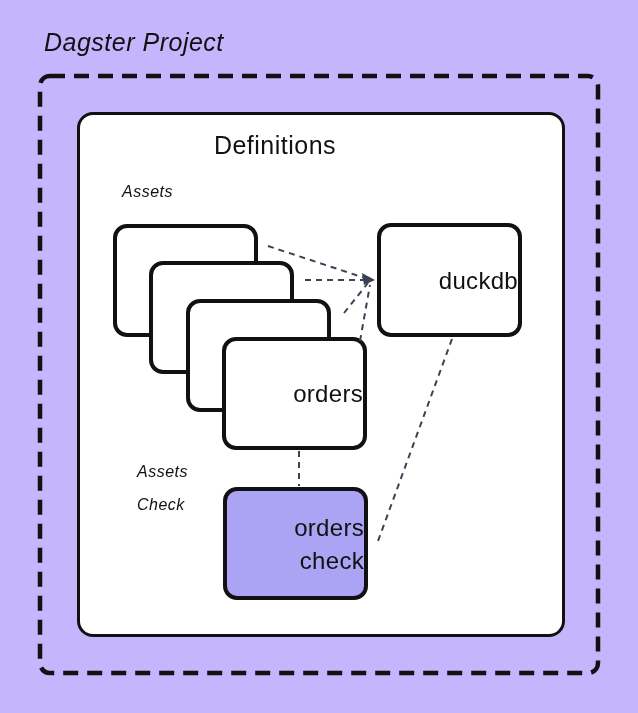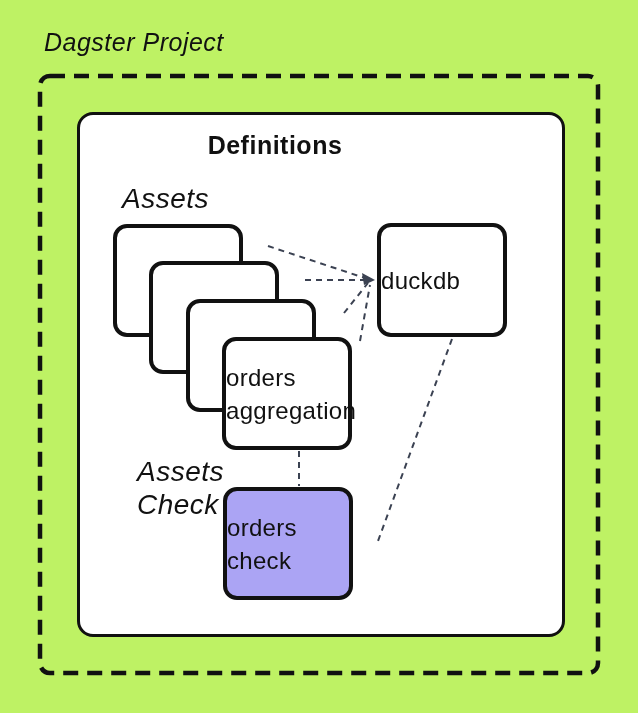--- a/index.html
+++ b/index.html
@@ -5,21 +5,21 @@
   html, body {
     margin: 0;
     padding: 0;
     background: #ffffff;
     font-family: "Liberation Sans", sans-serif;
   }
   .canvas {
     position: relative;
     width: 638px;
     height: 713px;
-    background: #bef264;
+    background: #c4b5fd;
     overflow: hidden;
     color: #111111;
   }
   .abs { position: absolute; }
   .diagram-title {
     left: 44px; top: 28px;
     font-size: 25px;
     font-style: italic;
     font-weight: 500;
     letter-spacing: 0.5px;
@@ -32,42 +32,42 @@
     border: 3.5px solid #111111;
     border-radius: 16px;
     background: #ffffff;
     box-sizing: border-box;
   }
   .definitions-label {
     left: 77px; top: 131px;
     width: 396px;
     text-align: center;
     font-size: 25px;
-    font-weight: 700;
+    font-weight: 400;
     letter-spacing: 0.5px;
   }
   .group-label {
-    font-size: 28px;
+    font-size: 16px;
     font-style: italic;
     font-weight: 500;
     letter-spacing: 0.5px;
     white-space: nowrap;
   }
   .assets-label   { left: 122px; top: 183px; }
   .resource-label { left: 388px; top: 183px; }
   .asset-check-label { left: 137px; top: 455px; line-height: 33px; }
   .node {
-    width: 130px; height: 113px;
+    width: 145px; height: 113px;
     border: 4px solid #111111;
     border-radius: 14px;
     background: #ffffff;
     box-sizing: border-box;
     display: flex;
     flex-direction: column;
-    align-items: flex-start;
+    align-items: flex-end;
     justify-content: center;
     font-size: 24px;
     font-weight: 500;
     letter-spacing: 0.3px;
     line-height: 33px;
     text-align: center;
   }
   .card-0 { left: 113px; top: 224px; }
   .card-1 { left: 149px; top: 261px; }
   .card-2 { left: 186px; top: 299px; }
@@ -102,21 +102,20 @@
     <div>Assets</div>
     <div>Check</div>
   </div>
 
   <div class="abs node card-0"></div>
   <div class="abs node card-1"></div>
   <div class="abs node card-2"></div>
 
   <div class="abs node card-3">
     <div>orders</div>
-    <div>aggregation</div>
   </div>
 
   <div class="abs node duckdb-node">
     <div>duckdb</div>
   </div>
 
   <div class="abs node orders-check-node">
     <div>orders</div>
     <div>check</div>
   </div>

